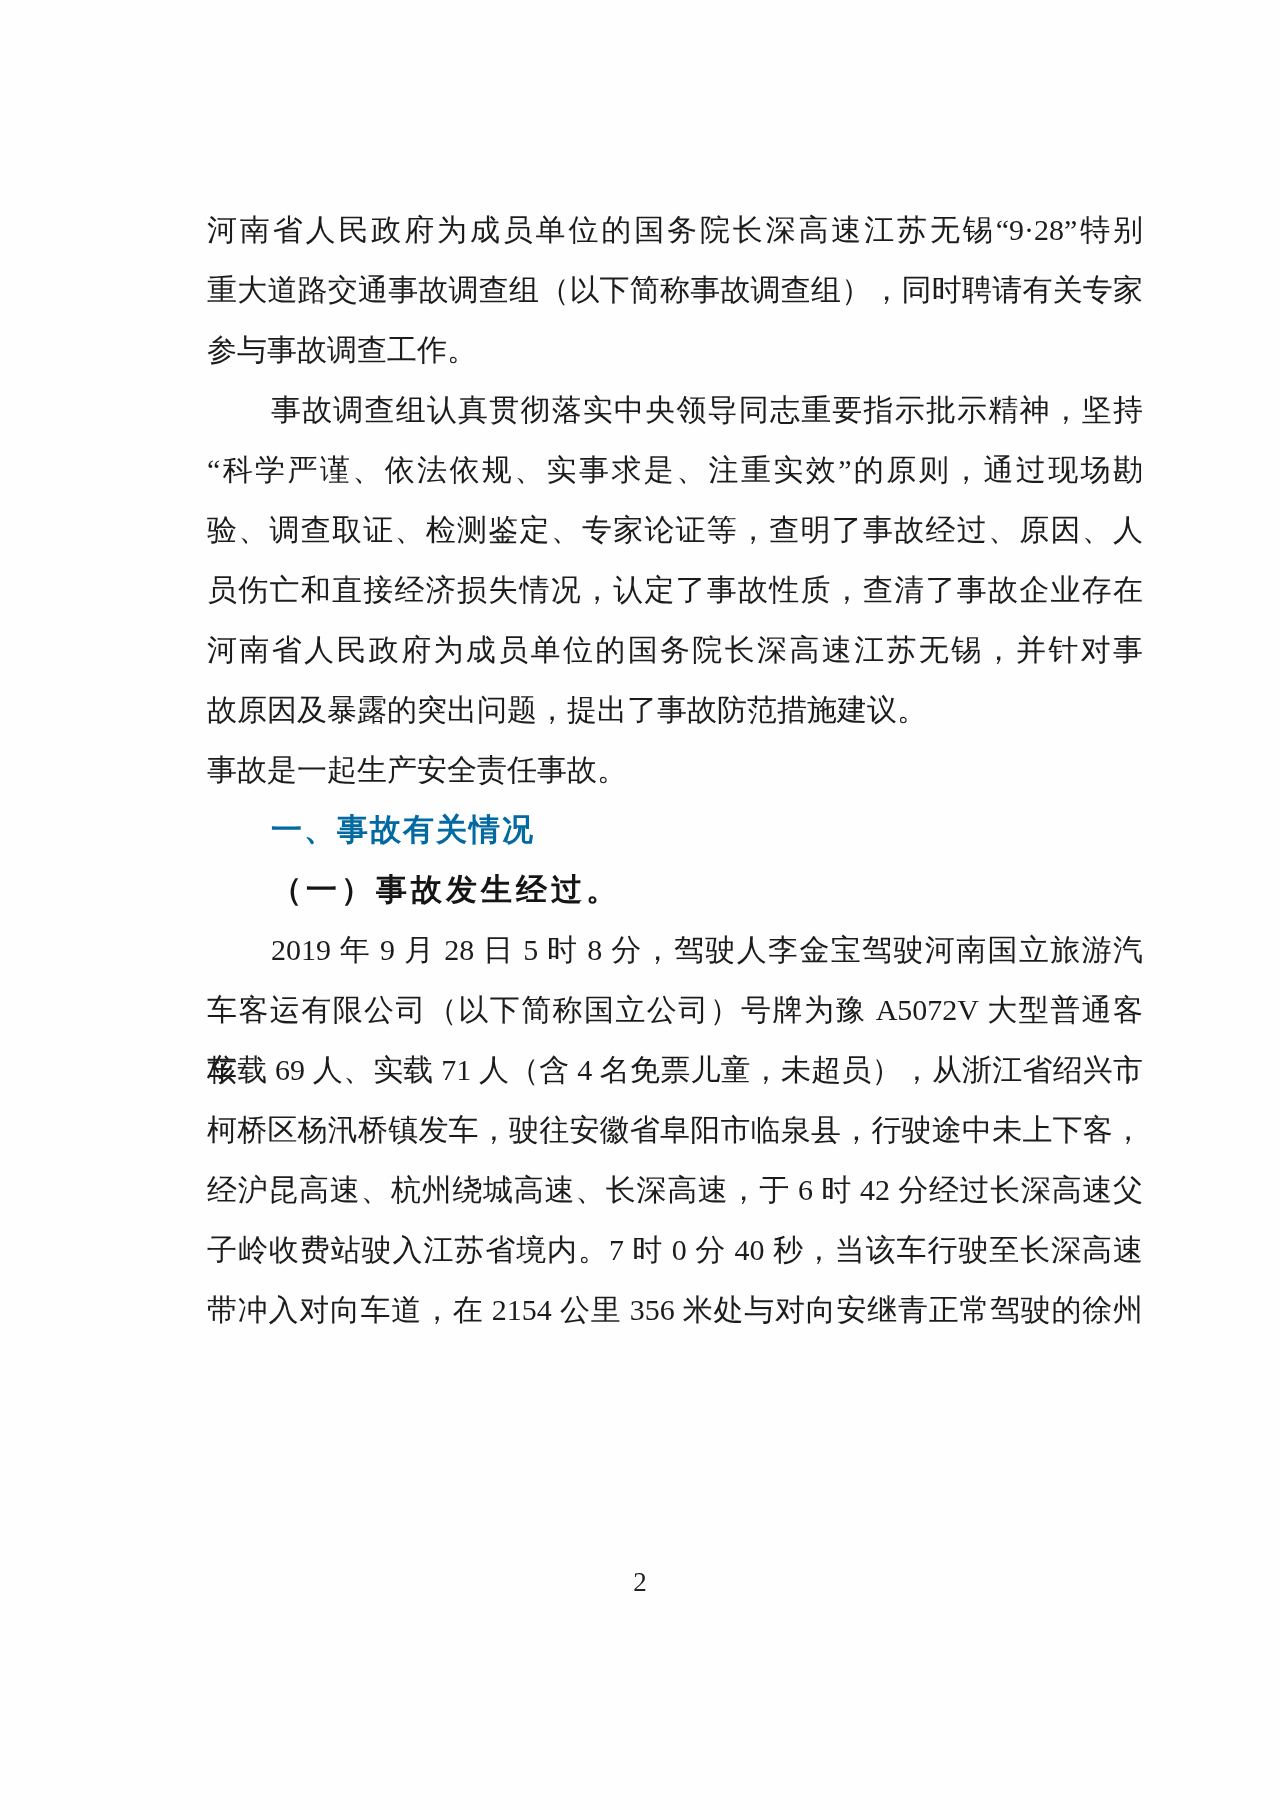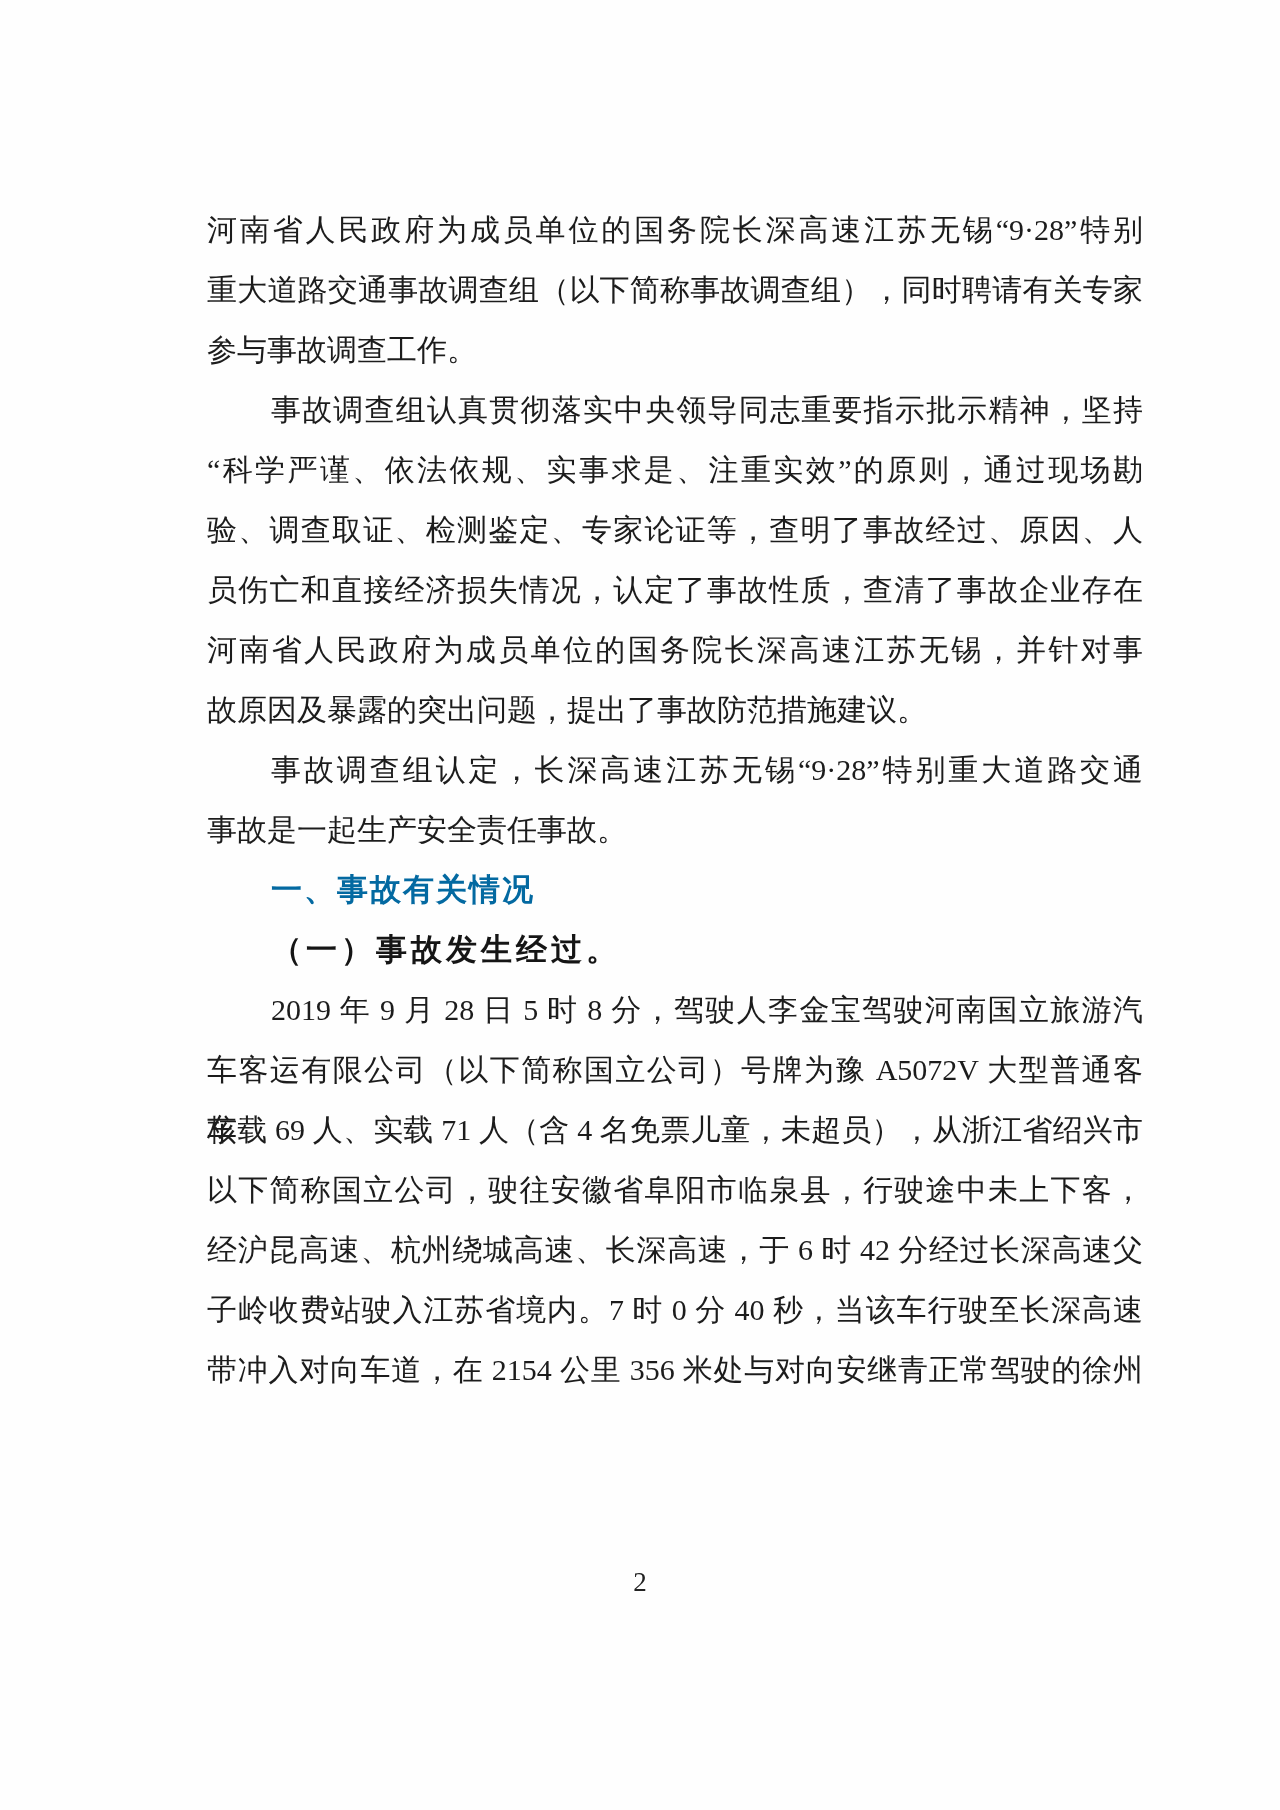--- a/index.html
+++ b/index.html
@@ -74,28 +74,27 @@
   <div class="text-block">
       <div class="line body fill">河南省人民政府为成员单位的国务院长深高速江苏无锡“9·28”特别</div>
       <div class="line body fill">重大道路交通事故调查组（以下简称事故调查组），同时聘请有关专家</div>
       <div class="line body">参与事故调查工作。</div>
       <div class="line body indent fill">事故调查组认真贯彻落实中央领导同志重要指示批示精神，坚持</div>
       <div class="line body fill">“科学严谨、依法依规、实事求是、注重实效”的原则，通过现场勘</div>
       <div class="line body fill">验、调查取证、检测鉴定、专家论证等，查明了事故经过、原因、人</div>
       <div class="line body fill">员伤亡和直接经济损失情况，认定了事故性质，查清了事故企业存在</div>
       <div class="line body fill">河南省人民政府为成员单位的国务院长深高速江苏无锡，并针对事</div>
       <div class="line body">故原因及暴露的突出问题，提出了事故防范措施建议。</div>
-      <div class="line body indent fill">事故调查组认定，长深高速江苏无锡“9·28”特别重大道路交通</div>
       <div class="line body">事故是一起生产安全责任事故。</div>
       <div class="line heading1 indent">一、事故有关情况</div>
       <div class="line heading2 indent">（一）事故发生经过。</div>
       <div class="line body indent fill">2019 年 9 月 28 日 5 时 8 分，驾驶人李金宝驾驶河南国立旅游汽</div>
       <div class="line body fill">车客运有限公司（以下简称国立公司）号牌为豫 A5072V 大型普通客车，</div>
       <div class="line body fill">核载 69 人、实载 71 人（含 4 名免票儿童，未超员），从浙江省绍兴市</div>
-      <div class="line body fill">以下简称国立公司，驶往安徽省阜阳市临泉县，行驶途中未上下客，</div>
+      <div class="line body fill">柯桥区杨汛桥镇发车，驶往安徽省阜阳市临泉县，行驶途中未上下客，</div>
       <div class="line body fill">经沪昆高速、杭州绕城高速、长深高速，于 6 时 42 分经过长深高速父</div>
       <div class="line body fill">子岭收费站驶入江苏省境内。7 时 0 分 40 秒，当该车行驶至长深高速</div>
       <div class="line body fill">带冲入对向车道，在 2154 公里 356 米处与对向安继青正常驾驶的徐州</div>
     </div>
   <div class="footer">
     <span>2</span>
   </div>
 </div>
 
 </body></html>

